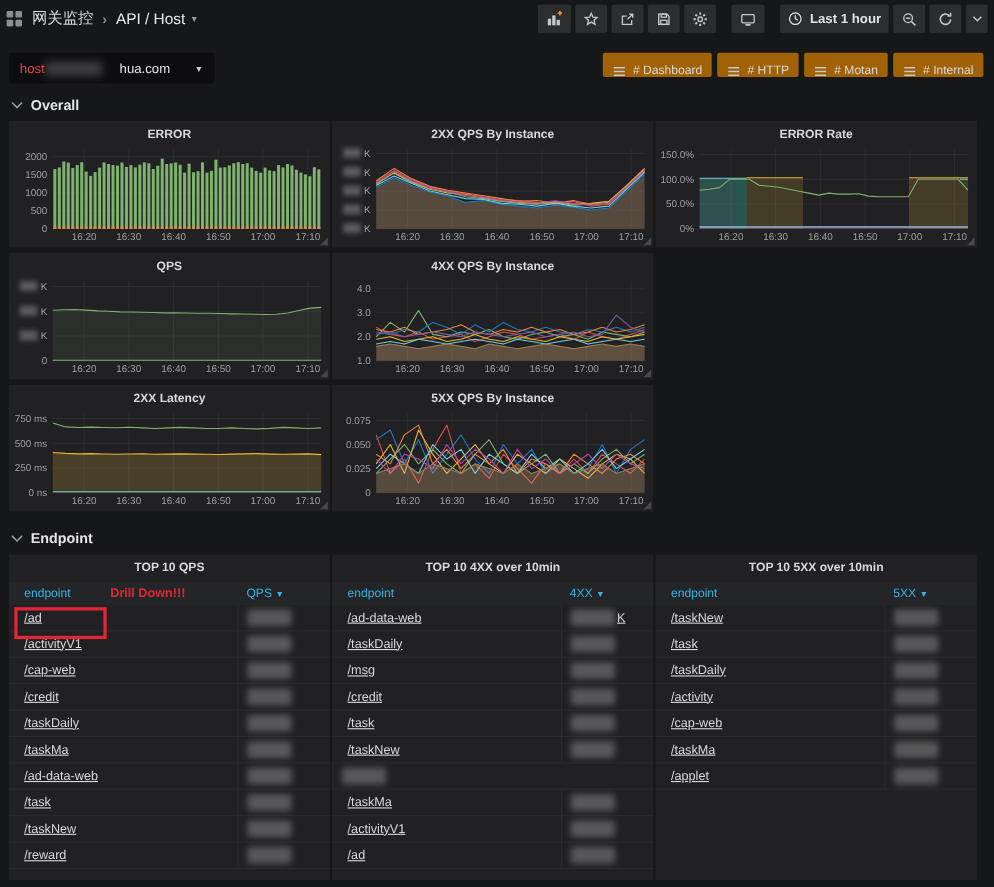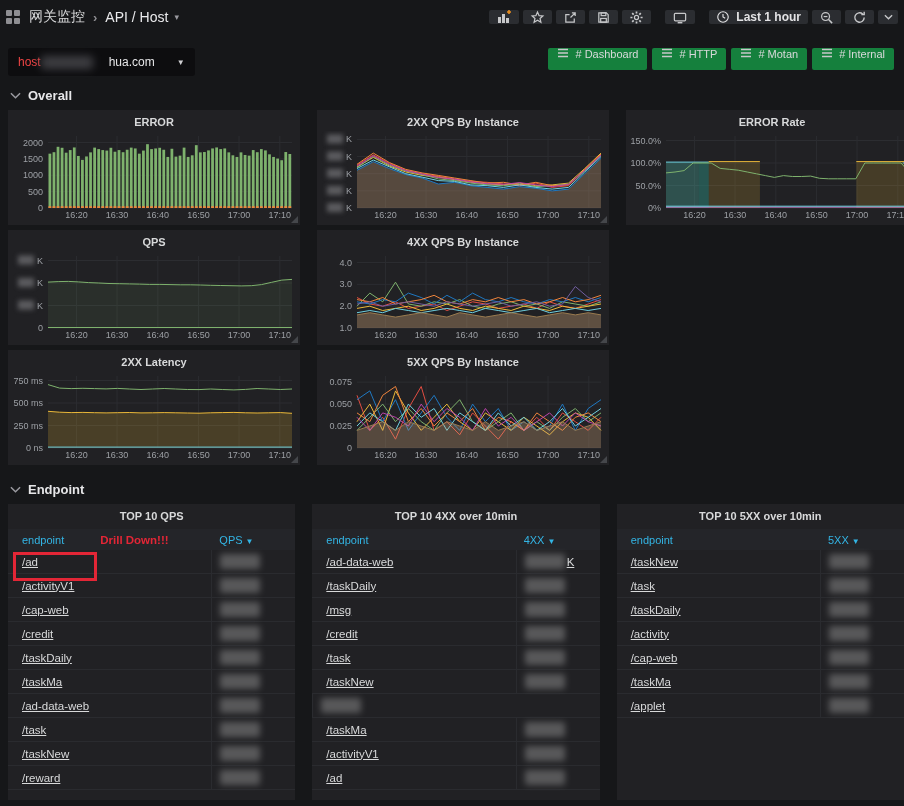--- a/index.html
+++ b/index.html
@@ -9,45 +9,45 @@
   svg{display:block}
   
   .topnav{display:flex;align-items:center;height:34px;padding:0 6px}
   .gridlogo{display:grid;grid-template-columns:6px 6px;grid-template-rows:6px 6px;gap:2px;margin-right:9px}
   .gridlogo div{background:#8e8e92;border-radius:1px}
   .crumb-app{font-size:14px;color:#d8d9da}
   .crumb-sep{color:#8e8e92;margin:0 8px;font-size:13px;font-weight:bold}
   .crumb-page{font-size:14px;color:#eaeaec}
   .crumb-caret{color:#9a9aa0;font-size:9px;margin-left:6px}
   .nav-right{margin-left:auto;display:flex;align-items:center;gap:4px}
-  .nbtn{height:14px;min-width:28px;background:#2b2d31;border:none;border-radius:2px;
+  .nbtn{height:26px;min-width:28px;background:#2b2d31;border:none;border-radius:2px;
         display:flex;align-items:center;justify-content:center;padding:0 7px;cursor:pointer;color:#c7c8ca;gap:6px}
   .nbtn svg{stroke:#c7c8ca;fill:none;stroke-width:1.3}
   .nbtn.gap{margin-left:10px}
   .time-label{font-size:12px;font-weight:bold;color:#e3e3e5;white-space:nowrap}
   .caretbtn{min-width:20px;padding:0 4px}
   
   .subbar{display:flex;align-items:flex-start;padding:14px 10px 0 8px}
   .hostctl{display:flex;align-items:center;background:#0d0d0f;border-radius:3px;height:28px;padding:0 10px}
   .hostctl .hlabel{color:#ef4444;font-size:12px;}
   .hostval{display:flex;align-items:center;color:#e6e6e8;font-size:12px;gap:16px}
   .censor{display:inline-block;background:#9b9b9b;opacity:.45;filter:blur(3px);border-radius:2px}
   .censor.dark{background:#4b4b50;opacity:.8;filter:blur(4px)}
   .hostcaret{color:#cfcfd2;font-size:8px;margin-left:6px}
   .quicklinks{margin-left:auto;display:flex;gap:5px}
-  .qlink{height:22px;background:#15803d;border-radius:2px;display:flex;align-items:flex-start;
+  .qlink{height:22px;background:#a16207;border-radius:2px;display:flex;align-items:flex-end;
          gap:6px;padding:0 9px;font-size:11px;color:#d8d9da;cursor:pointer}
   .qlink svg{stroke:#c7c8ca;stroke-width:1.4}
   
   .section-h{display:flex;align-items:center;gap:7px;padding:12px 2px 7px 10px;
              font-size:13px;font-weight:bold;color:#e6e6e8;cursor:pointer}
   .section-h svg{stroke:#9a9aa0;fill:none;stroke-width:1.6}
   
   .rows{padding:0 0 0 8px}
-  .prow{display:flex;gap:17px;margin-bottom:5px}
+  .prow{display:flex;gap:2px;margin-bottom:5px}
   .panel{width:292px;height:115px;background:#212124;position:relative}
   .panel:after{content:"";position:absolute;right:2px;bottom:2px;width:0;height:0;
                border-style:solid;border-width:0 0 7px 7px;border-color:transparent transparent #45474b transparent}
   .ptitle{text-align:center;font-size:11px;font-weight:bold;color:#d8d9da;padding:6px 0 0;height:21px;cursor:pointer}
   
   .tpanel{width:292px;height:296px;background:#212124;position:relative}
   .t-head{display:flex;align-items:center;height:21px;background:#242529;font-size:11px;color:#33b5e5;margin-top:4px}
   .t-head .hc1{padding-left:14px;cursor:pointer}
   .t-head .drill{margin-left:36px;color:#e32636;font-weight:bold;font-size:11.5px}
   .t-head .hc2{margin-left:auto;width:84px;padding-left:8px;cursor:pointer}

